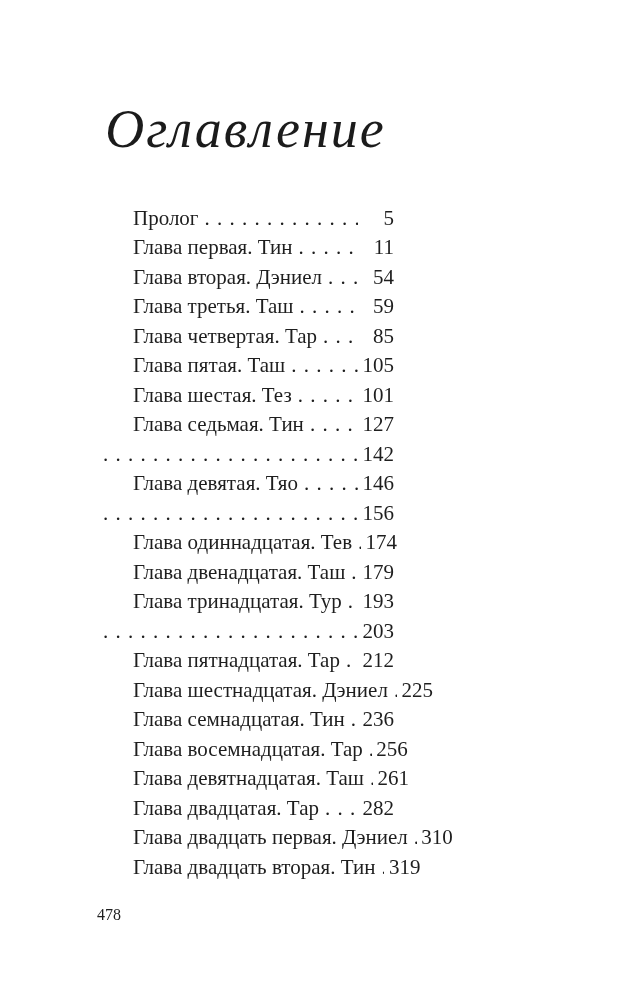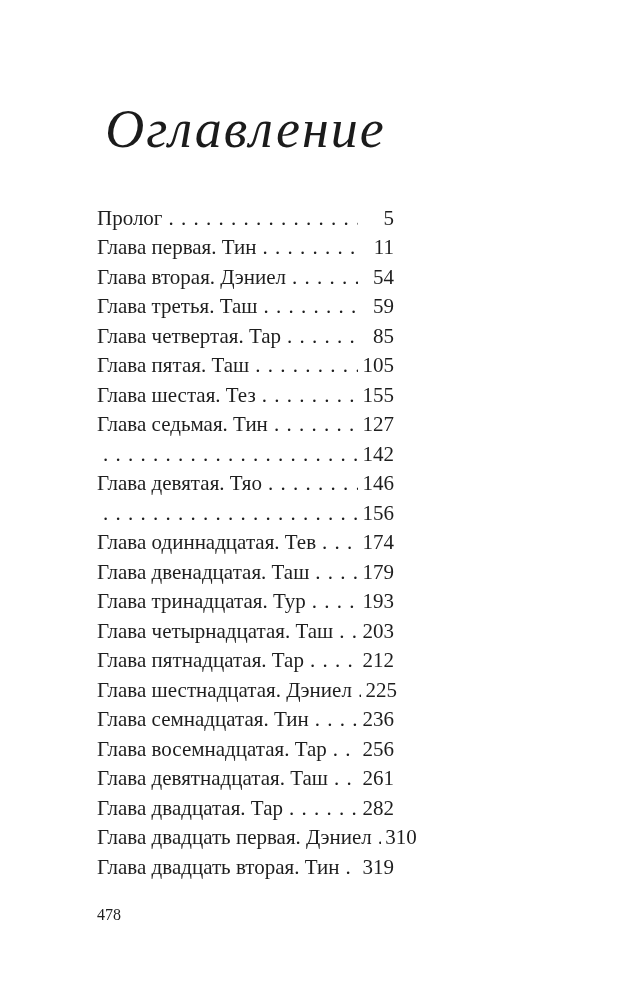--- a/index.html
+++ b/index.html
@@ -36,20 +36,21 @@
   }
   .toc-row {
     display: flex;
     align-items: baseline;
     font-size: 21px;
     line-height: 29.5px;
     white-space: nowrap;
   }
   .toc-entry-title {
     flex: 0 0 auto;
+    margin-left: 36px;
   }
   .toc-leader {
     flex: 1 1 auto;
     overflow: hidden;
     white-space: nowrap;
     padding-left: 6px;
     padding-right: 3px;
     letter-spacing: 1px;
     color: #1e1e1e;
   }
@@ -104,21 +105,21 @@
 
   <div class="toc-row">
     <span class="toc-entry-title">Глава пятая. Таш</span>
     <span class="toc-leader">. . . . . . . . . . . . . . . . . . . . . . . . . . . . . . . . . . . . . . . . . . . . . . . . . . . . . . . . . . . . . . . .</span>
     <span class="toc-page">105</span>
   </div>
 
   <div class="toc-row">
     <span class="toc-entry-title">Глава шестая. Тез</span>
     <span class="toc-leader">. . . . . . . . . . . . . . . . . . . . . . . . . . . . . . . . . . . . . . . . . . . . . . . . . . . . . . . . . . . . . . . .</span>
-    <span class="toc-page">155</span>
+    <span class="toc-page">101</span>
   </div>
 
   <div class="toc-row">
     <span class="toc-entry-title">Глава седьмая. Тин</span>
     <span class="toc-leader">. . . . . . . . . . . . . . . . . . . . . . . . . . . . . . . . . . . . . . . . . . . . . . . . . . . . . . . . . . . . . . . .</span>
     <span class="toc-page">127</span>
   </div>
 
   <div class="toc-row">
     <span class="toc-leader">. . . . . . . . . . . . . . . . . . . . . . . . . . . . . . . . . . . . . . . . . . . . . . . . . . . . . . . . . . . . . . . .</span>
@@ -148,21 +149,20 @@
     <span class="toc-page">179</span>
   </div>
 
   <div class="toc-row">
     <span class="toc-entry-title">Глава тринадцатая. Тур</span>
     <span class="toc-leader">. . . . . . . . . . . . . . . . . . . . . . . . . . . . . . . . . . . . . . . . . . . . . . . . . . . . . . . . . . . . . . . .</span>
     <span class="toc-page">193</span>
   </div>
 
   <div class="toc-row">
-    <span class="toc-entry-title">Глава четырнадцатая. Таш</span>
     <span class="toc-leader">. . . . . . . . . . . . . . . . . . . . . . . . . . . . . . . . . . . . . . . . . . . . . . . . . . . . . . . . . . . . . . . .</span>
     <span class="toc-page">203</span>
   </div>
 
   <div class="toc-row">
     <span class="toc-entry-title">Глава пятнадцатая. Тар</span>
     <span class="toc-leader">. . . . . . . . . . . . . . . . . . . . . . . . . . . . . . . . . . . . . . . . . . . . . . . . . . . . . . . . . . . . . . . .</span>
     <span class="toc-page">212</span>
   </div>
 

